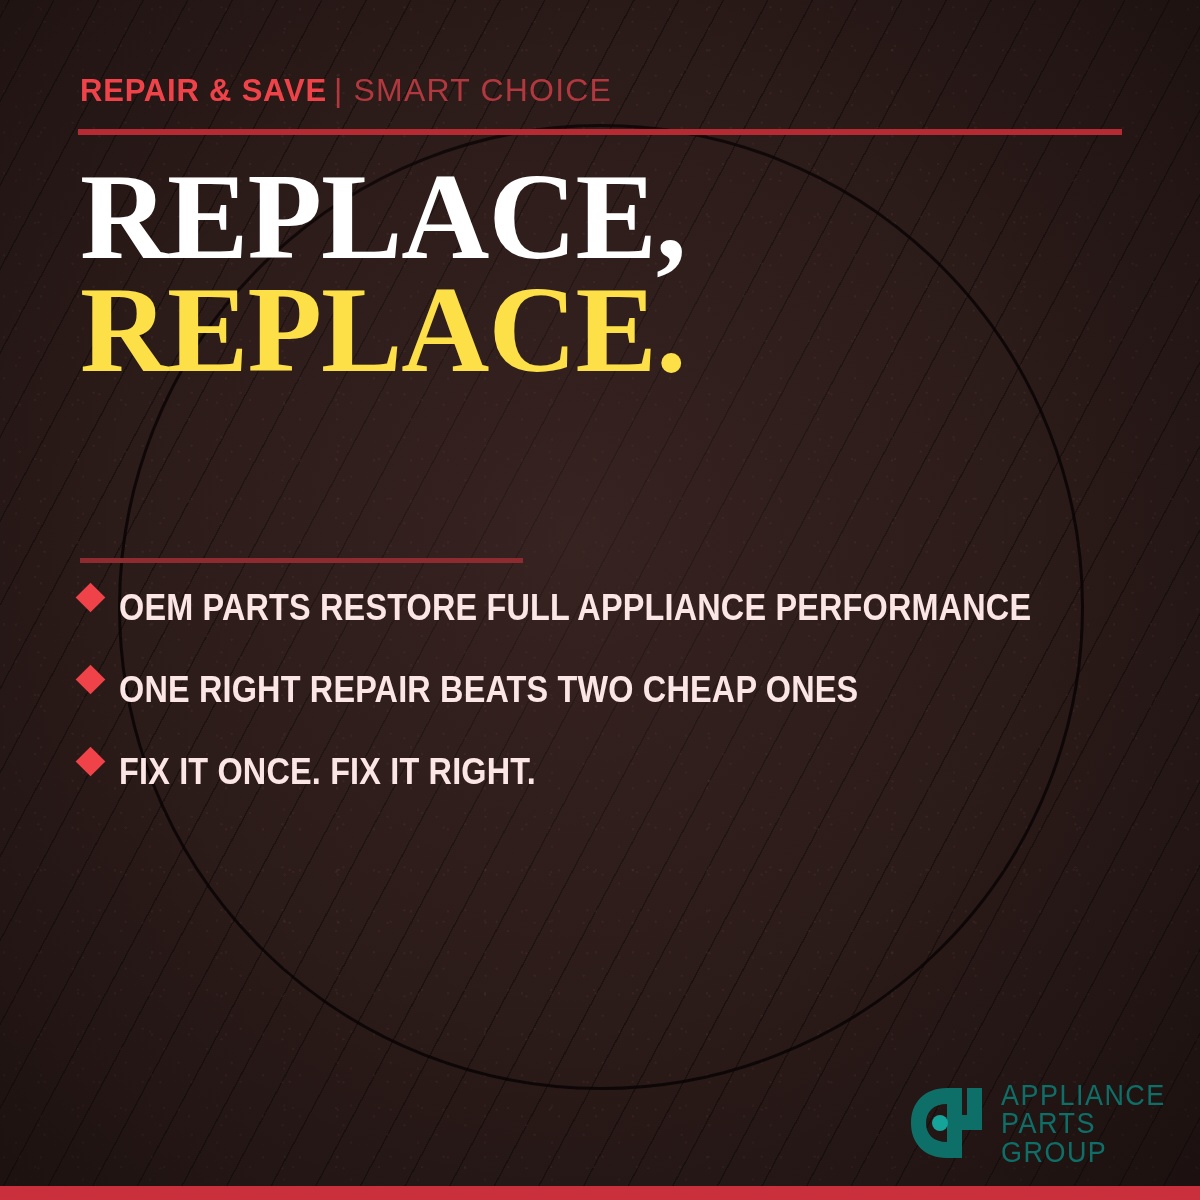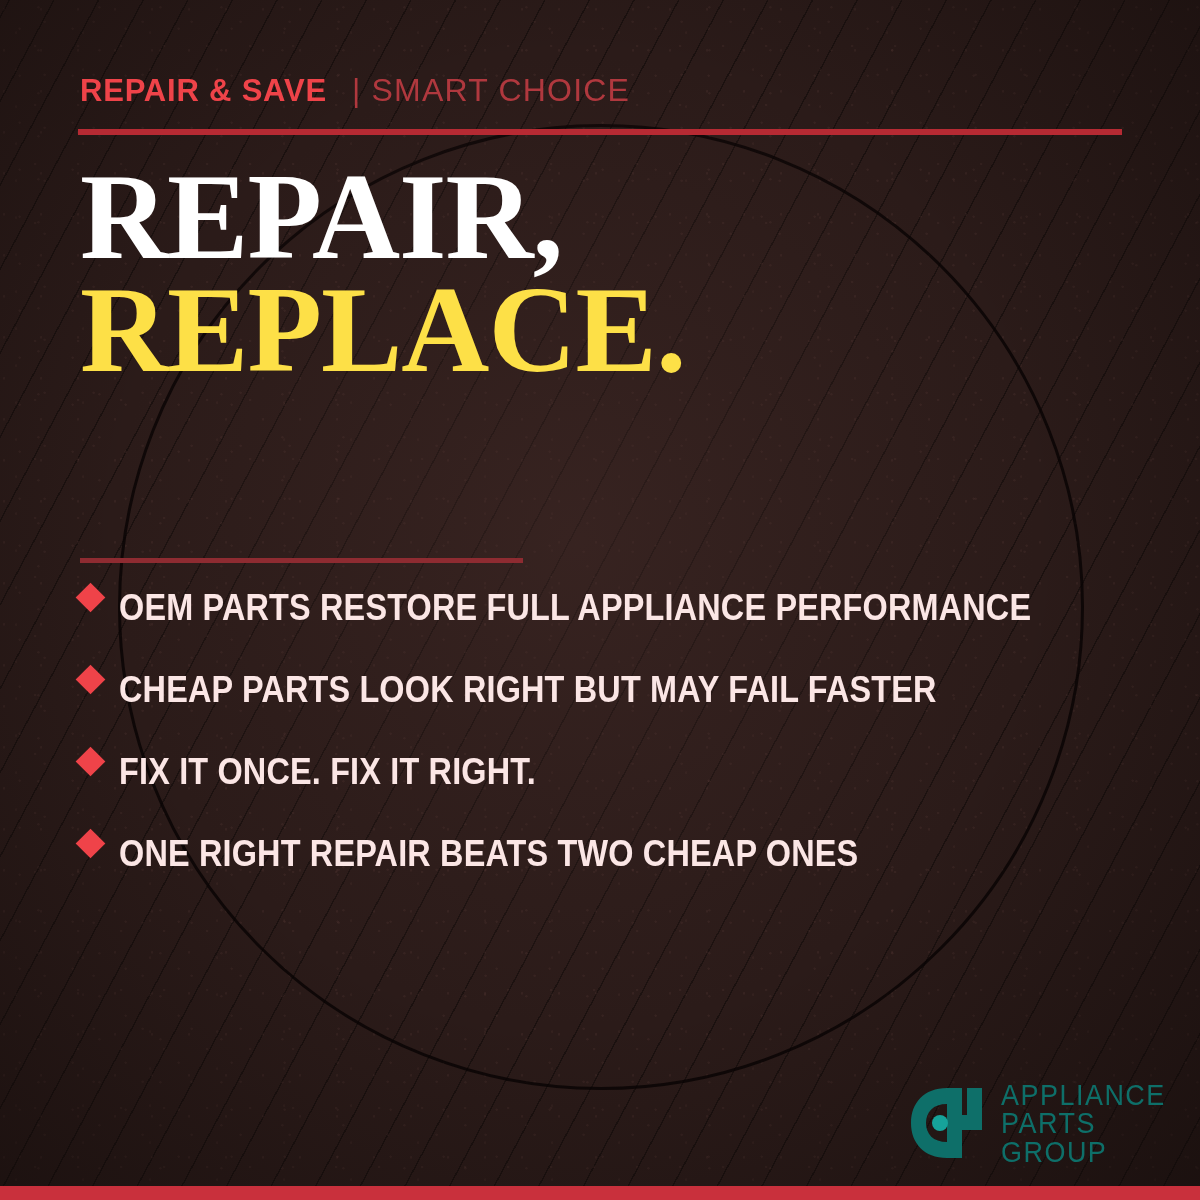--- a/index.html
+++ b/index.html
@@ -52,21 +52,21 @@
     width:966px; height:966px;
     border-radius:50%;
     border:3px solid rgba(8,3,3,0.80);
     pointer-events:none;
   }
 
   
   .eyebrow {
     position:absolute;
     left:80px; top:72px;
-    display:flex; align-items:baseline; gap:25px;
+    display:flex; align-items:baseline; gap:7px;
     white-space:nowrap;
   }
   .eyebrow-strong {
     font-size:31px; font-weight:bold;
     letter-spacing:0.8px;
     color:#ef4349;
   }
   .eyebrow-light {
     font-size:32px; font-weight:400;
     letter-spacing:1.2px;
@@ -169,42 +169,38 @@
   <div class="bg-vignette"></div>
 
   <div class="eyebrow">
     <span class="eyebrow-strong">REPAIR &amp; SAVE</span>
     <span class="eyebrow-light">| SMART CHOICE</span>
   </div>
 
   <div class="rule-top"></div>
 
   <div class="headline">
-    <span class="hl-1">REPAIR,</span>
+    <span class="hl-1">REPLACE,</span>
     <span class="hl-3">REPLACE.</span>
   </div>
 
   <div class="rule-mid"></div>
 
   <div class="bullets">
     <div class="bullet-row">
       <span class="diamond"></span>
       <span class="bullet-text">OEM PARTS RESTORE FULL APPLIANCE PERFORMANCE</span>
     </div>
     <div class="bullet-row">
       <span class="diamond"></span>
-      <span class="bullet-text">CHEAP PARTS LOOK RIGHT BUT MAY FAIL FASTER</span>
+      <span class="bullet-text">ONE RIGHT REPAIR BEATS TWO CHEAP ONES</span>
     </div>
     <div class="bullet-row">
       <span class="diamond"></span>
       <span class="bullet-text">FIX IT ONCE. FIX IT RIGHT.</span>
-    </div>
-    <div class="bullet-row">
-      <span class="diamond"></span>
-      <span class="bullet-text">ONE RIGHT REPAIR BEATS TWO CHEAP ONES</span>
     </div>
   </div>
 
   <div class="logo">
     <span class="logo-mark">
       <svg viewBox="0 0 82 78" width="82" height="78" aria-hidden="true">
         <path d="M41 4 C18 4 5 19 5 39 C5 59 18 74 41 74 L41 58 C27 58 20 50 20 39 C20 28 27 20 41 20 L41 4 Z" fill="#0e6f69"></path>
         <rect x="41" y="4" width="15" height="70" fill="#0e6f69"></rect>
         <rect x="41" y="31" width="35" height="15" fill="#0e6f69"></rect>
         <rect x="61" y="4" width="15" height="42" fill="#0e6f69"></rect>

